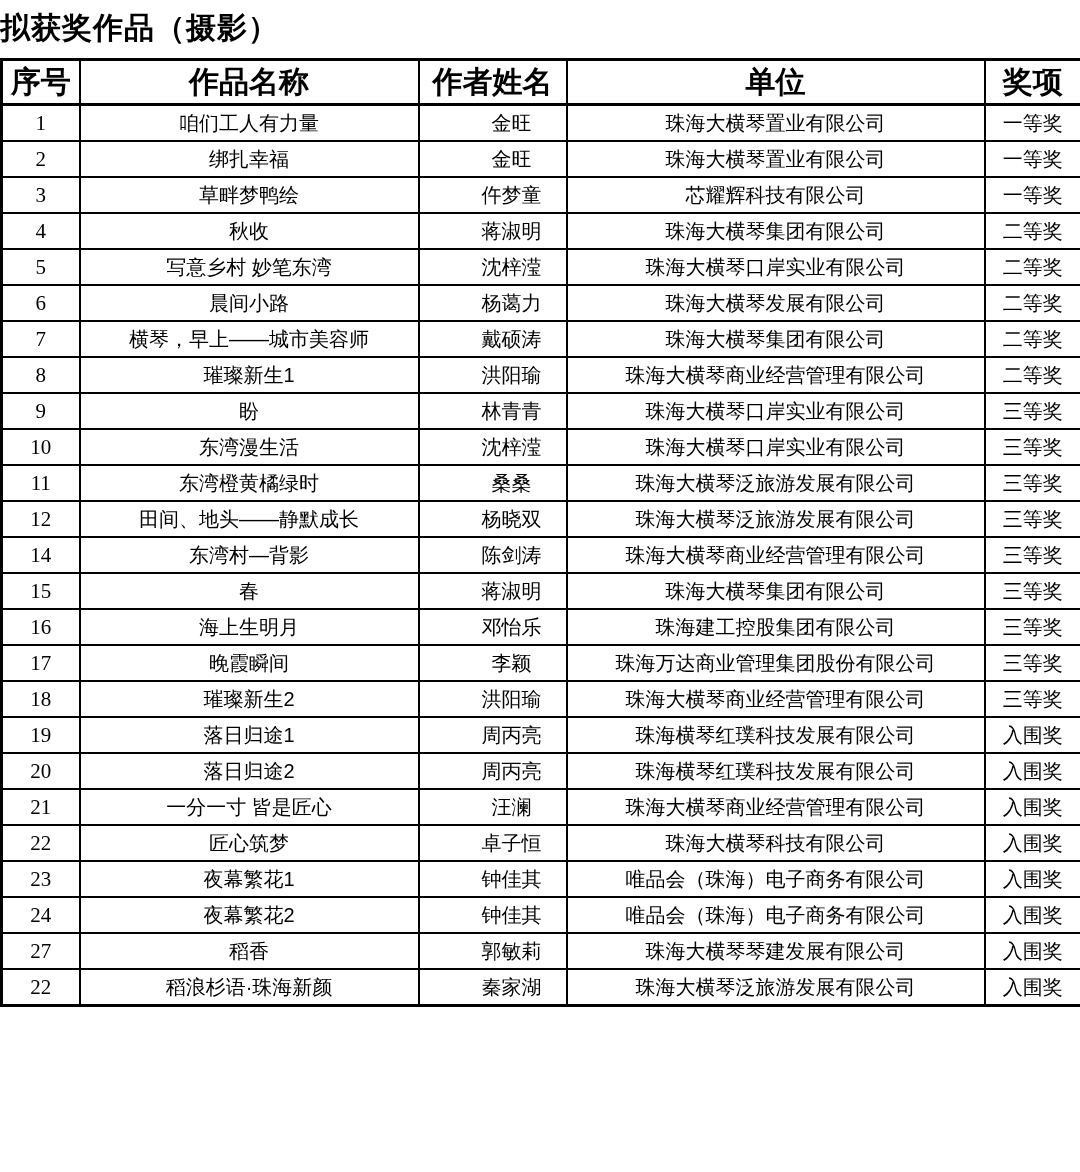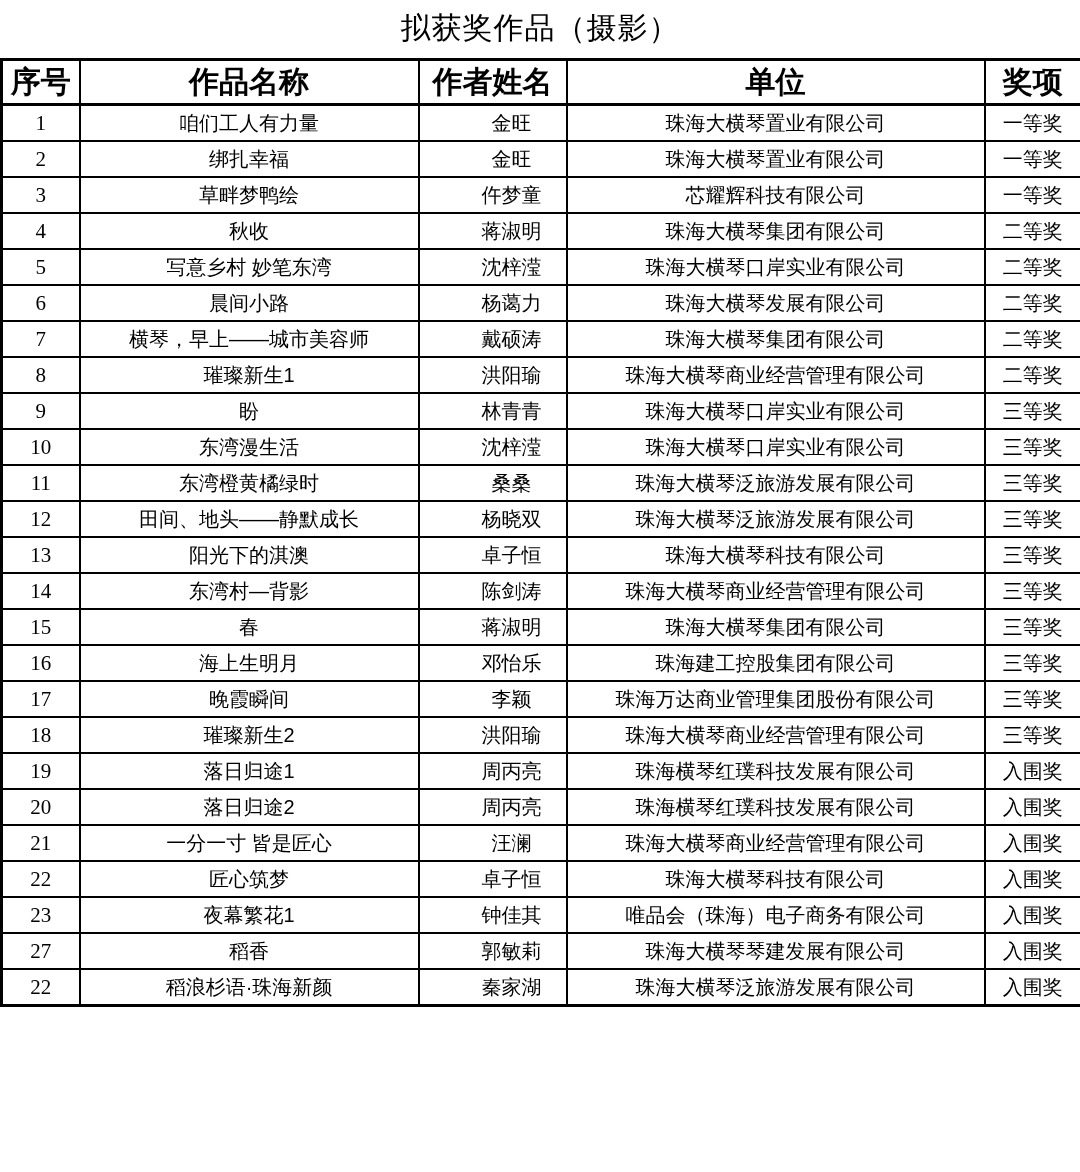--- a/index.html
+++ b/index.html
@@ -4,23 +4,23 @@
 <style>
   html,body{margin:0;padding:0;background:#ffffff;}
   body{
     width:1080px;height:1172px;
     font-family:"Liberation Sans",sans-serif;
     color:#000;
     overflow:hidden;
   }
   .page-title{
     margin:8px 0 9px 0;
-    text-align:center;
+    text-align:left;
     font-family:"Liberation Sans",sans-serif;
-    font-weight:normal;
+    font-weight:bold;
     font-size:30px;
     letter-spacing:1px;
     color:#000;
   }
   table.awards-table{
     width:1080px;
     table-layout:fixed;
     border-collapse:collapse;
     border:3px solid #000;
   }
@@ -154,27 +154,20 @@
           <td class="cell-award">三等奖</td>
         </tr>
         <tr>
           <td class="cell-no">12</td>
           <td class="cell-work font-sans">田间、地头——静默成长</td>
           <td class="cell-author">杨晓双</td>
           <td class="cell-unit font-sans">珠海大横琴泛旅游发展有限公司</td>
           <td class="cell-award">三等奖</td>
         </tr>
         <tr>
-          <td class="cell-no">13</td>
-          <td class="cell-work font-sans">阳光下的淇澳</td>
-          <td class="cell-author">卓子恒</td>
-          <td class="cell-unit font-sans">珠海大横琴科技有限公司</td>
-          <td class="cell-award">三等奖</td>
-        </tr>
-        <tr>
           <td class="cell-no">14</td>
           <td class="cell-work font-sans">东湾村—背影</td>
           <td class="cell-author">陈剑涛</td>
           <td class="cell-unit font-sans">珠海大横琴商业经营管理有限公司</td>
           <td class="cell-award">三等奖</td>
         </tr>
         <tr>
           <td class="cell-no">15</td>
           <td class="cell-work font-serif">春</td>
           <td class="cell-author">蒋淑明</td>
@@ -226,20 +219,27 @@
         <tr>
           <td class="cell-no">22</td>
           <td class="cell-work font-sans">匠心筑梦</td>
           <td class="cell-author">卓子恒</td>
           <td class="cell-unit font-sans">珠海大横琴科技有限公司</td>
           <td class="cell-award">入围奖</td>
         </tr>
         <tr>
           <td class="cell-no">23</td>
           <td class="cell-work font-sans">夜幕繁花1</td>
+          <td class="cell-author">钟佳其</td>
+          <td class="cell-unit font-sans">唯品会（珠海）电子商务有限公司</td>
+          <td class="cell-award">入围奖</td>
+        </tr>
+        <tr>
+          <td class="cell-no">24</td>
+          <td class="cell-work font-sans">夜幕繁花2</td>
           <td class="cell-author">钟佳其</td>
           <td class="cell-unit font-sans">唯品会（珠海）电子商务有限公司</td>
           <td class="cell-award">入围奖</td>
         </tr>
         <tr>
           <td class="cell-no">27</td>
           <td class="cell-work font-serif">稻香</td>
           <td class="cell-author">郭敏莉</td>
           <td class="cell-unit font-serif">珠海大横琴琴建发展有限公司</td>
           <td class="cell-award">入围奖</td>

